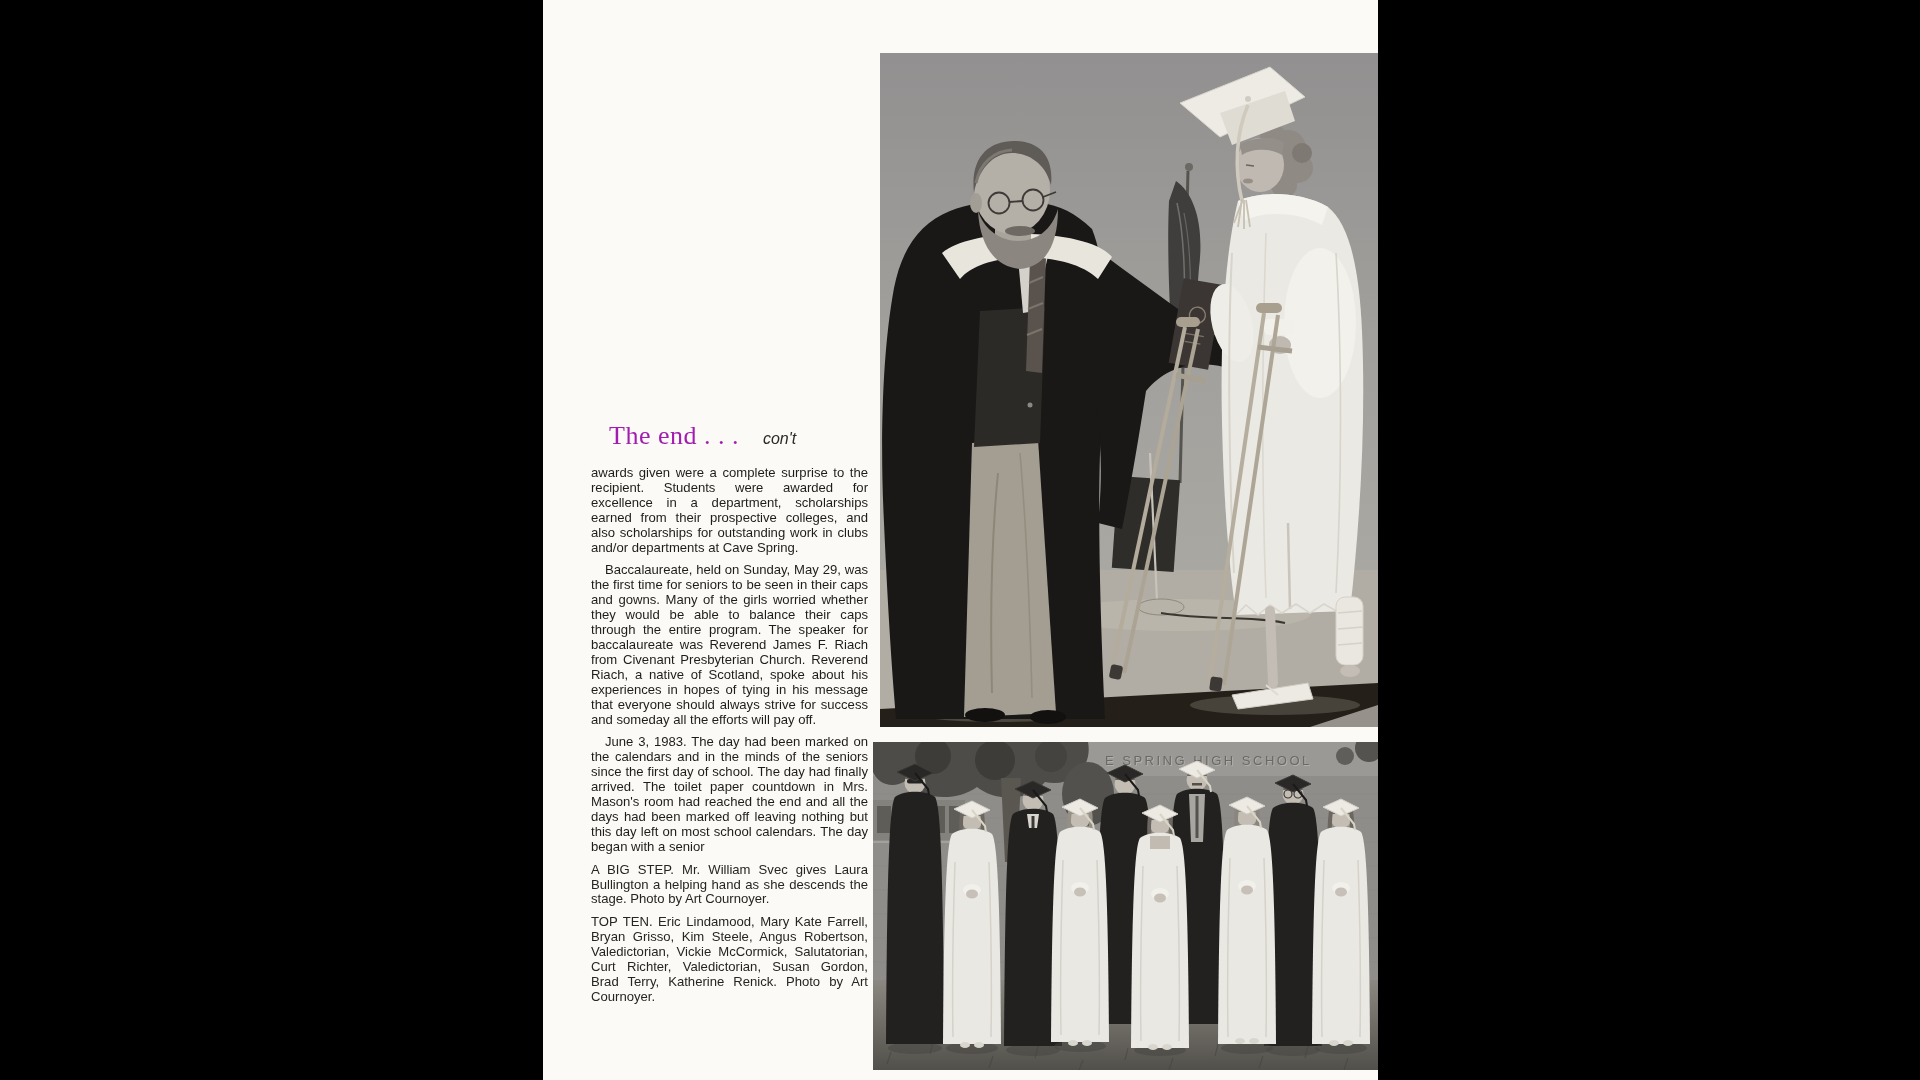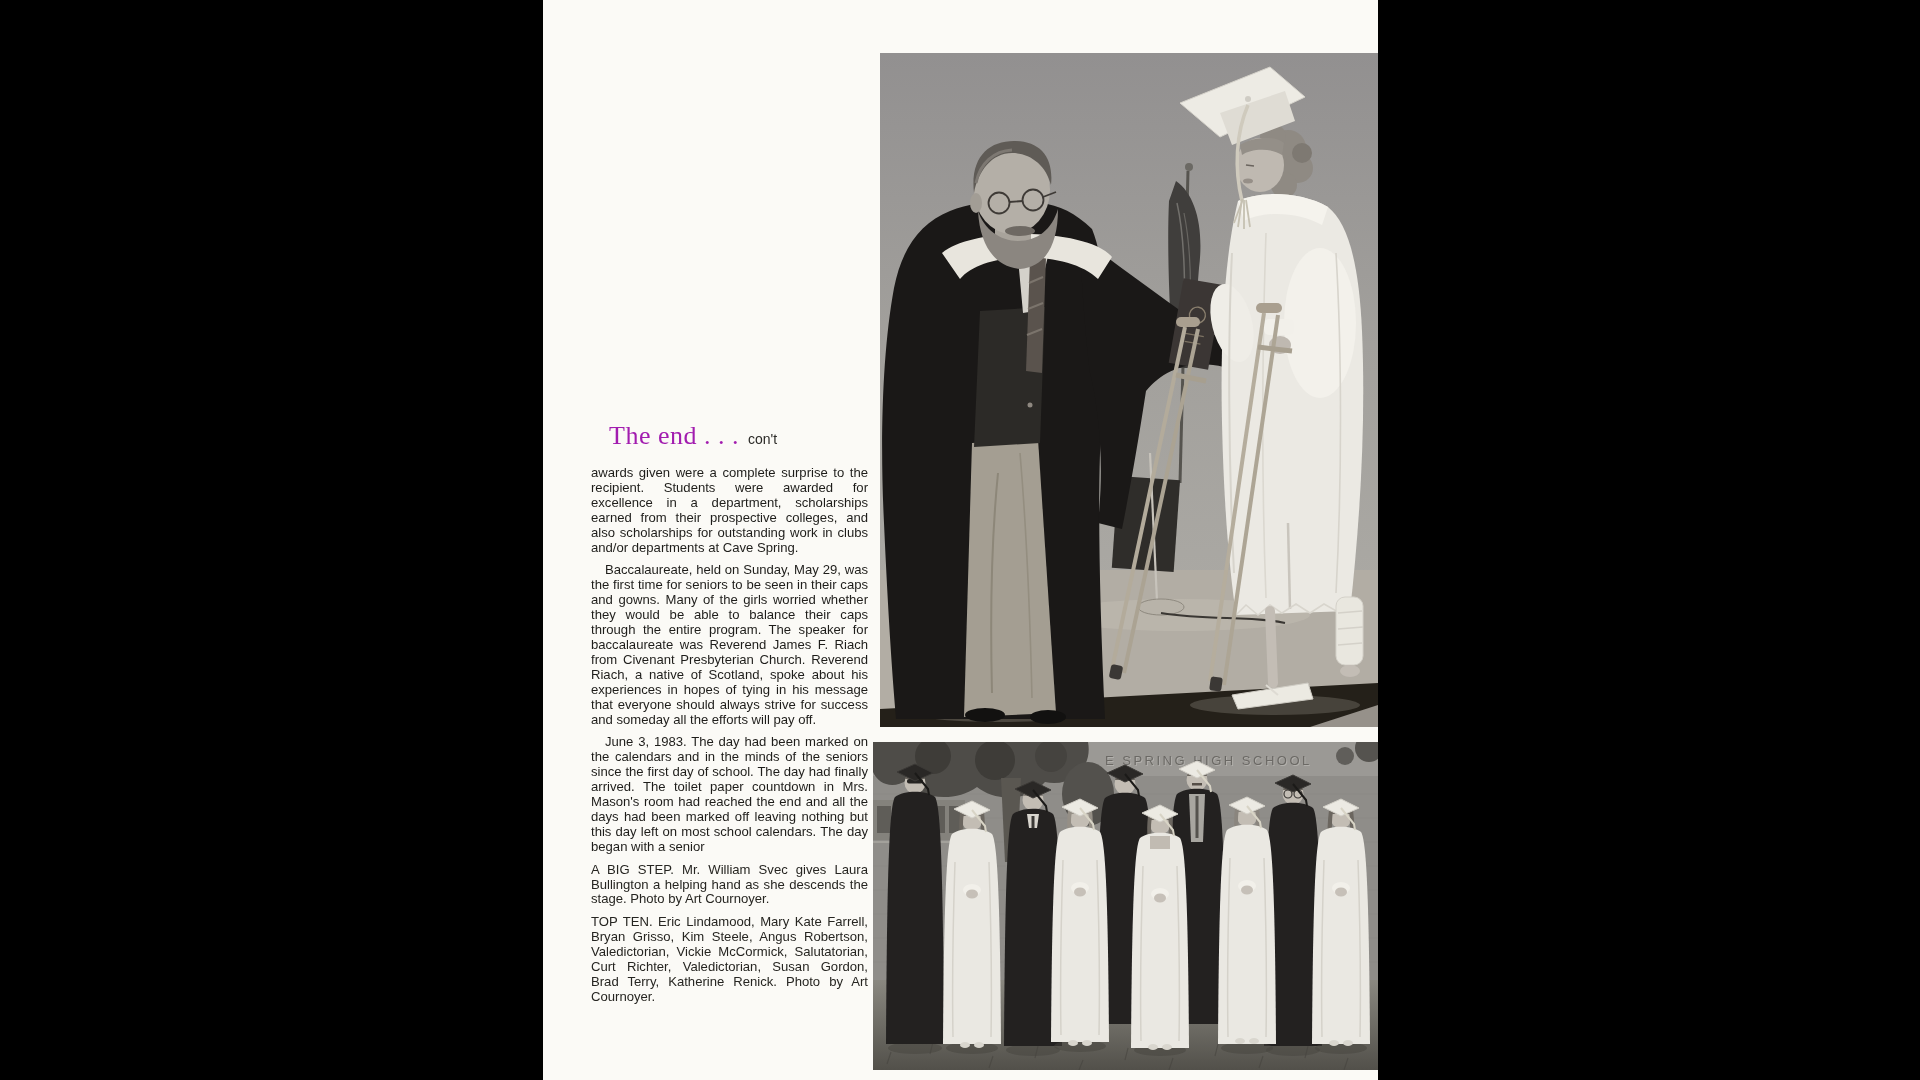--- a/index.html
+++ b/index.html
@@ -6,21 +6,21 @@
   body{width:1920px;height:1080px;position:relative;overflow:hidden;
        font-family:"Liberation Sans", sans-serif;}
   .bar{position:absolute;top:0;height:1080px;background:#000;}
   .bar.left{left:0;width:543px;}
   .bar.right{left:1378px;width:542px;}
   .page{position:absolute;left:543px;top:0;width:835px;height:1080px;
         background:#fbfaf6;}
   .title-row{position:absolute;left:66px;top:421px;white-space:nowrap;}
   .title-main{font-family:"Liberation Serif", serif;font-size:26px;
               font-weight:400;color:#a21caf;letter-spacing:.5px;}
-  .title-suffix{font-size:14px;color:#2b2a27;margin-left:9px;}
+  .title-suffix{font-size:16px;color:#2b2a27;margin-left:24px;font-style:italic;}
   .text-col{position:absolute;left:48px;top:466px;width:277px;color:#1e1d1a;}
   .text-col p{margin:0 0 8px 0;font-size:13.1px;line-height:14.9px;
               text-align:justify;}
   .text-col p.indent{text-indent:14px;}
   .caption{font-size:10.7px;line-height:12.2px;text-align:justify;
            color:#262521;margin:0 0 13px 0;}
   .caption:first-of-type{margin-top:6px;}
   .photo{position:absolute;overflow:hidden;}
   .photo svg{display:block;width:100%;height:100%;}
   .photo1{left:337px;top:53px;width:498px;height:674px;}

